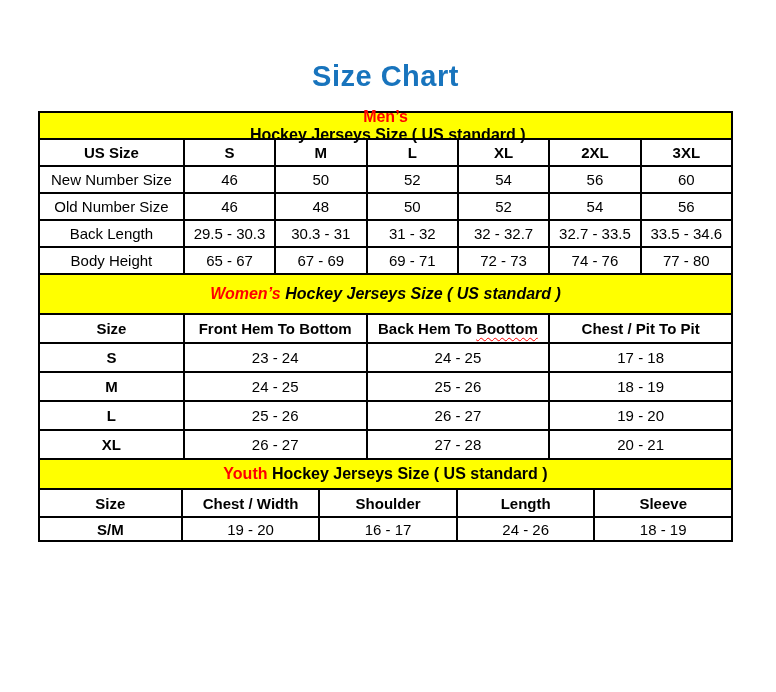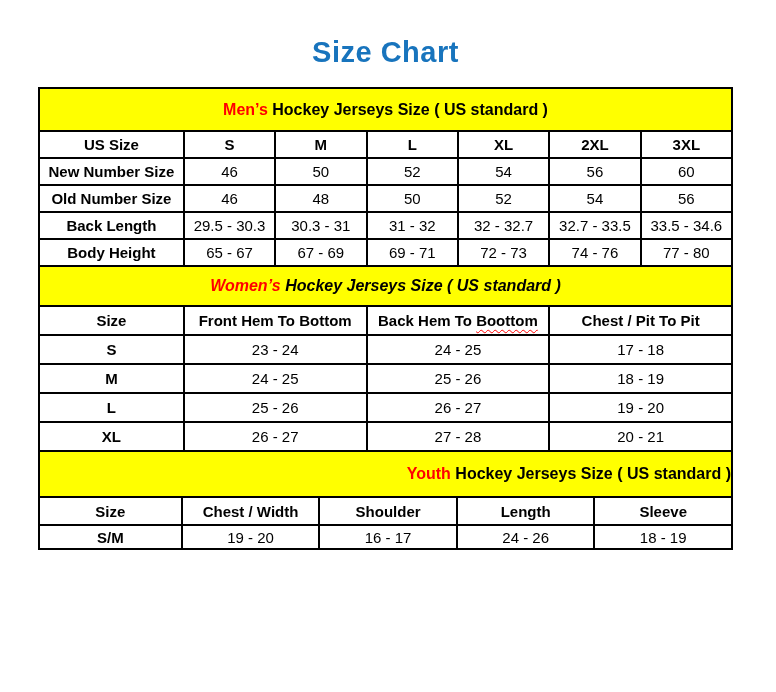--- a/index.html
+++ b/index.html
@@ -8,21 +8,21 @@
     padding: 0;
     background: #ffffff;
     font-family: "Liberation Sans", sans-serif;
   }
   body {
     width: 776px;
     height: 692px;
     overflow: hidden;
   }
   .page-title {
-    margin: 36px 0 0 38px;
+    margin: 60px 0 0 38px;
     width: 695px;
     text-align: center;
     color: #1874bd;
     font-size: 29px;
     font-weight: 700;
     letter-spacing: 0.5px;
   }
   .wrap {
     margin: 18px 0 0 38px;
     width: 695px;
@@ -32,23 +32,23 @@
     border: 2px solid #000000;
     border-bottom: none;
     text-align: center;
     font-weight: 700;
     font-size: 16px;
     color: #000000;
     display: flex;
     align-items: center;
     justify-content: center;
   }
-  .band-mens   { height: 43px; }
+  .band-mens   { height: 27px; flex-direction: column; }
   .band-womens { height: 38px; font-style: italic; }
-  .band-youth  { height: 44px; justify-content: flex-end; }
+  .band-youth  { height: 28px; }
   .section + .section .band { border-top: none; }
   .band .accent { color: #ff0000; white-space: pre; }
   .band .rest   { white-space: pre; }
 
   table {
     border-collapse: collapse;
     width: 100%;
     table-layout: fixed;
   }
   th, td {
@@ -65,21 +65,21 @@
 
   .t-mens   th, .t-mens   td { height: 27px; }
   .t-womens th, .t-womens td { height: 29px; }
   .t-youth  thead th         { height: 28px; }
   .t-youth  tbody th, .t-youth tbody td { height: 24px; }
 
   .t-mens   col.c0 { width: 20.9%; }
   .t-womens col.c0 { width: 20.9%; }
   .t-youth  col.c0 { width: 20.6%; }
 
-  .t-mens tbody th { font-weight: 700; }   
+  .t-mens tbody th { font-weight: 400; }   
   .t-womens tbody th, .t-youth tbody th { font-weight: 700; }
 
   .wavy {
     text-decoration: underline wavy #ff0000;
     text-decoration-thickness: 1px;
     text-underline-offset: 3px;
   }
 </style>
 </head>
 <body>

